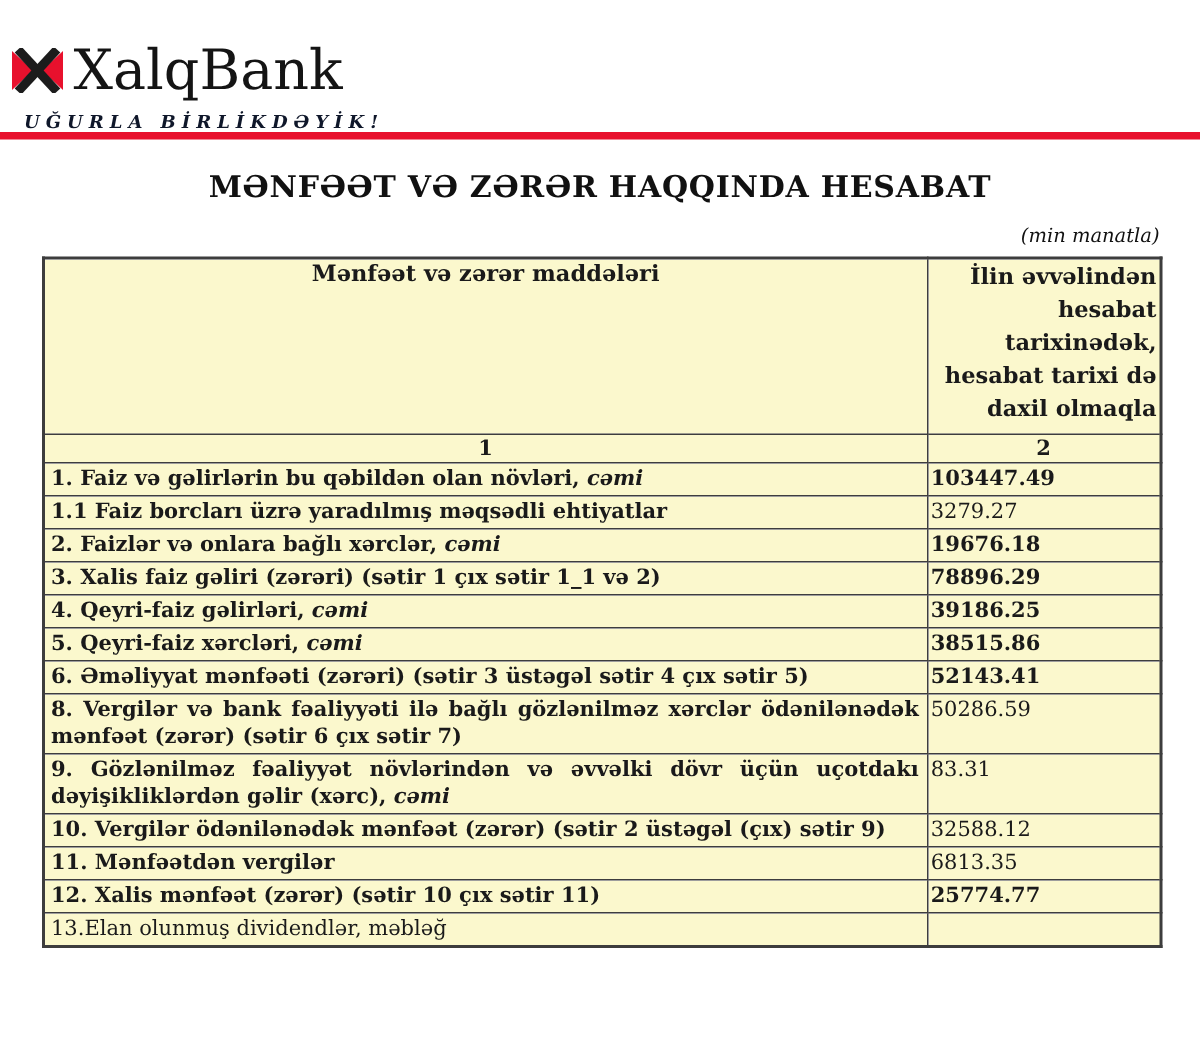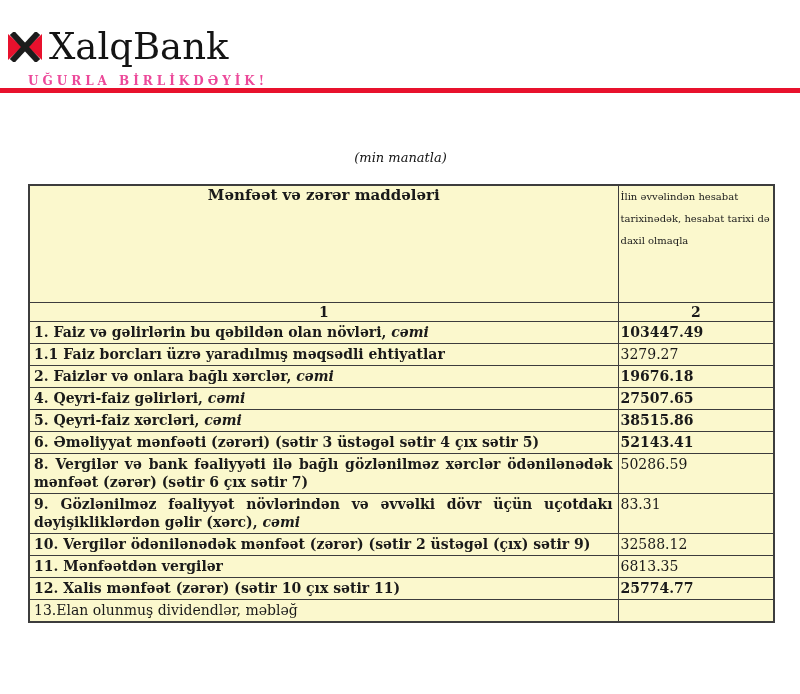--- a/index.html
+++ b/index.html
@@ -14,62 +14,62 @@
   }
   
   .brand { position: absolute; left: 8px; top: 28px; text-align: right; }
   .brand-row { display: flex; align-items: center; }
   .logo-icon { width: 34px; height: 30px; margin-right: 7px; }
   .brand-name {
     font-size: 37px; font-weight: normal; color: #141414;
     letter-spacing: 0px; line-height: 1;
   }
   .slogan {
-    margin-top: 9px; margin-left: 20px;
-    font-size: 12px; font-weight: bold; color: #ec4899;
-    letter-spacing: 4px; white-space: nowrap;
+    margin-top: 9px; margin-left: 8px;
+    font-size: 12px; font-weight: bold; color: #0f172a;
+    letter-spacing: 4px; white-space: nowrap; font-style: italic;
   }
   .red-rule {
     position: absolute; left: 0; top: 88px;
     width: 800px; height: 5px;
   }
   
   .doc-title {
     position: absolute; left: 0; top: 112px; width: 800px;
     text-align: center;
     font-size: 20px; font-weight: bold; color: #111111;
     letter-spacing: 0.5px;
   }
   .unit-note {
     position: absolute; left: 28px; top: 150px; width: 745px;
-    text-align: center;
+    text-align: right;
     font-size: 13px; font-style: italic; color: #111111;
   }
   
   table.report {
-    position: absolute; left: 28px; top: 184px;
+    position: absolute; left: 28px; top: 171px;
     width: 745px;
     border-collapse: collapse; table-layout: fixed;
     font-size: 14px;
     padding-left: 44px;
   }
   table.report td {
     border: 1px solid #3d3d3d;
     background: #fbf8cd;
     vertical-align: top;
     overflow: hidden;
   }
   table.report { border: 2px solid #3d3d3d; }
   td.hdr1 {
     height: 117px; text-align: center; vertical-align: middle;
     font-weight: bold; font-size: 15px;
   }
   td.hdr2 {
-    text-align: left; vertical-align: middle;
-    font-weight: normal; font-size: 10px; line-height: 22px;
+    text-align: right; vertical-align: middle;
+    font-weight: bold; font-size: 15px; line-height: 22px;
     padding: 0 2px;
   }
   td.num {
     height: 18px; text-align: center; font-weight: bold;
     padding: 0; line-height: 18px;
   }
   td.lbl {
     padding: 1px 5px 2px 4px;
     line-height: 18px;
   }
@@ -101,20 +101,21 @@
         <polygon points="0,6 11,15 0,24" fill="#e8112d"></polygon>
         <polygon points="34,6 23,15 34,24" fill="#e8112d"></polygon>
       </svg>
       <div class="brand-name">XalqBank</div>
     </div>
     <div class="slogan">UĞURLA BİRLİKDƏYİK!</div>
   </div>
 
   <div class="red-rule" style="background:#e8112d"></div>
 
+  <div class="doc-title">MƏNFƏƏT VƏ ZƏRƏR HAQQINDA HESABAT</div>
   <div class="unit-note">(min manatla)</div>
 
   <table class="report">
     <colgroup>
         <col style="width:589px">
         <col style="width:156px">
       </colgroup>
     <tbody>
       <tr>
         <td class="hdr1">Mənfəət və zərər maddələri</td>
@@ -131,22 +132,26 @@
       </tr>
       <tr class="single">
         <td class="lbl b"><span>1.1 Faiz borcları üzrə yaradılmış məqsədli ehtiyatlar</span><i></i></td>
         <td class="val w">3279.27</td>
       </tr>
       <tr class="single">
         <td class="lbl b"><span>2. Faizlər və onlara bağlı xərclər,</span><i> cəmi</i></td>
         <td class="val b">19676.18</td>
       </tr>
       <tr class="single">
+        <td class="lbl b"><span>3. Xalis faiz gəliri (zərəri) (sətir 1 çıx sətir 1_1 və 2)</span><i></i></td>
+        <td class="val b">78896.29</td>
+      </tr>
+      <tr class="single">
         <td class="lbl b"><span>4. Qeyri-faiz gəlirləri,</span><i> cəmi</i></td>
-        <td class="val b">27507.65</td>
+        <td class="val b">39186.25</td>
       </tr>
       <tr class="single">
         <td class="lbl b"><span>5. Qeyri-faiz xərcləri,</span><i> cəmi</i></td>
         <td class="val b">38515.86</td>
       </tr>
       <tr class="single">
         <td class="lbl b"><span>6. Əməliyyat mənfəəti (zərəri) (sətir 3 üstəgəl sətir 4 çıx sətir 5)</span><i></i></td>
         <td class="val b">52143.41</td>
       </tr>
       <tr>

